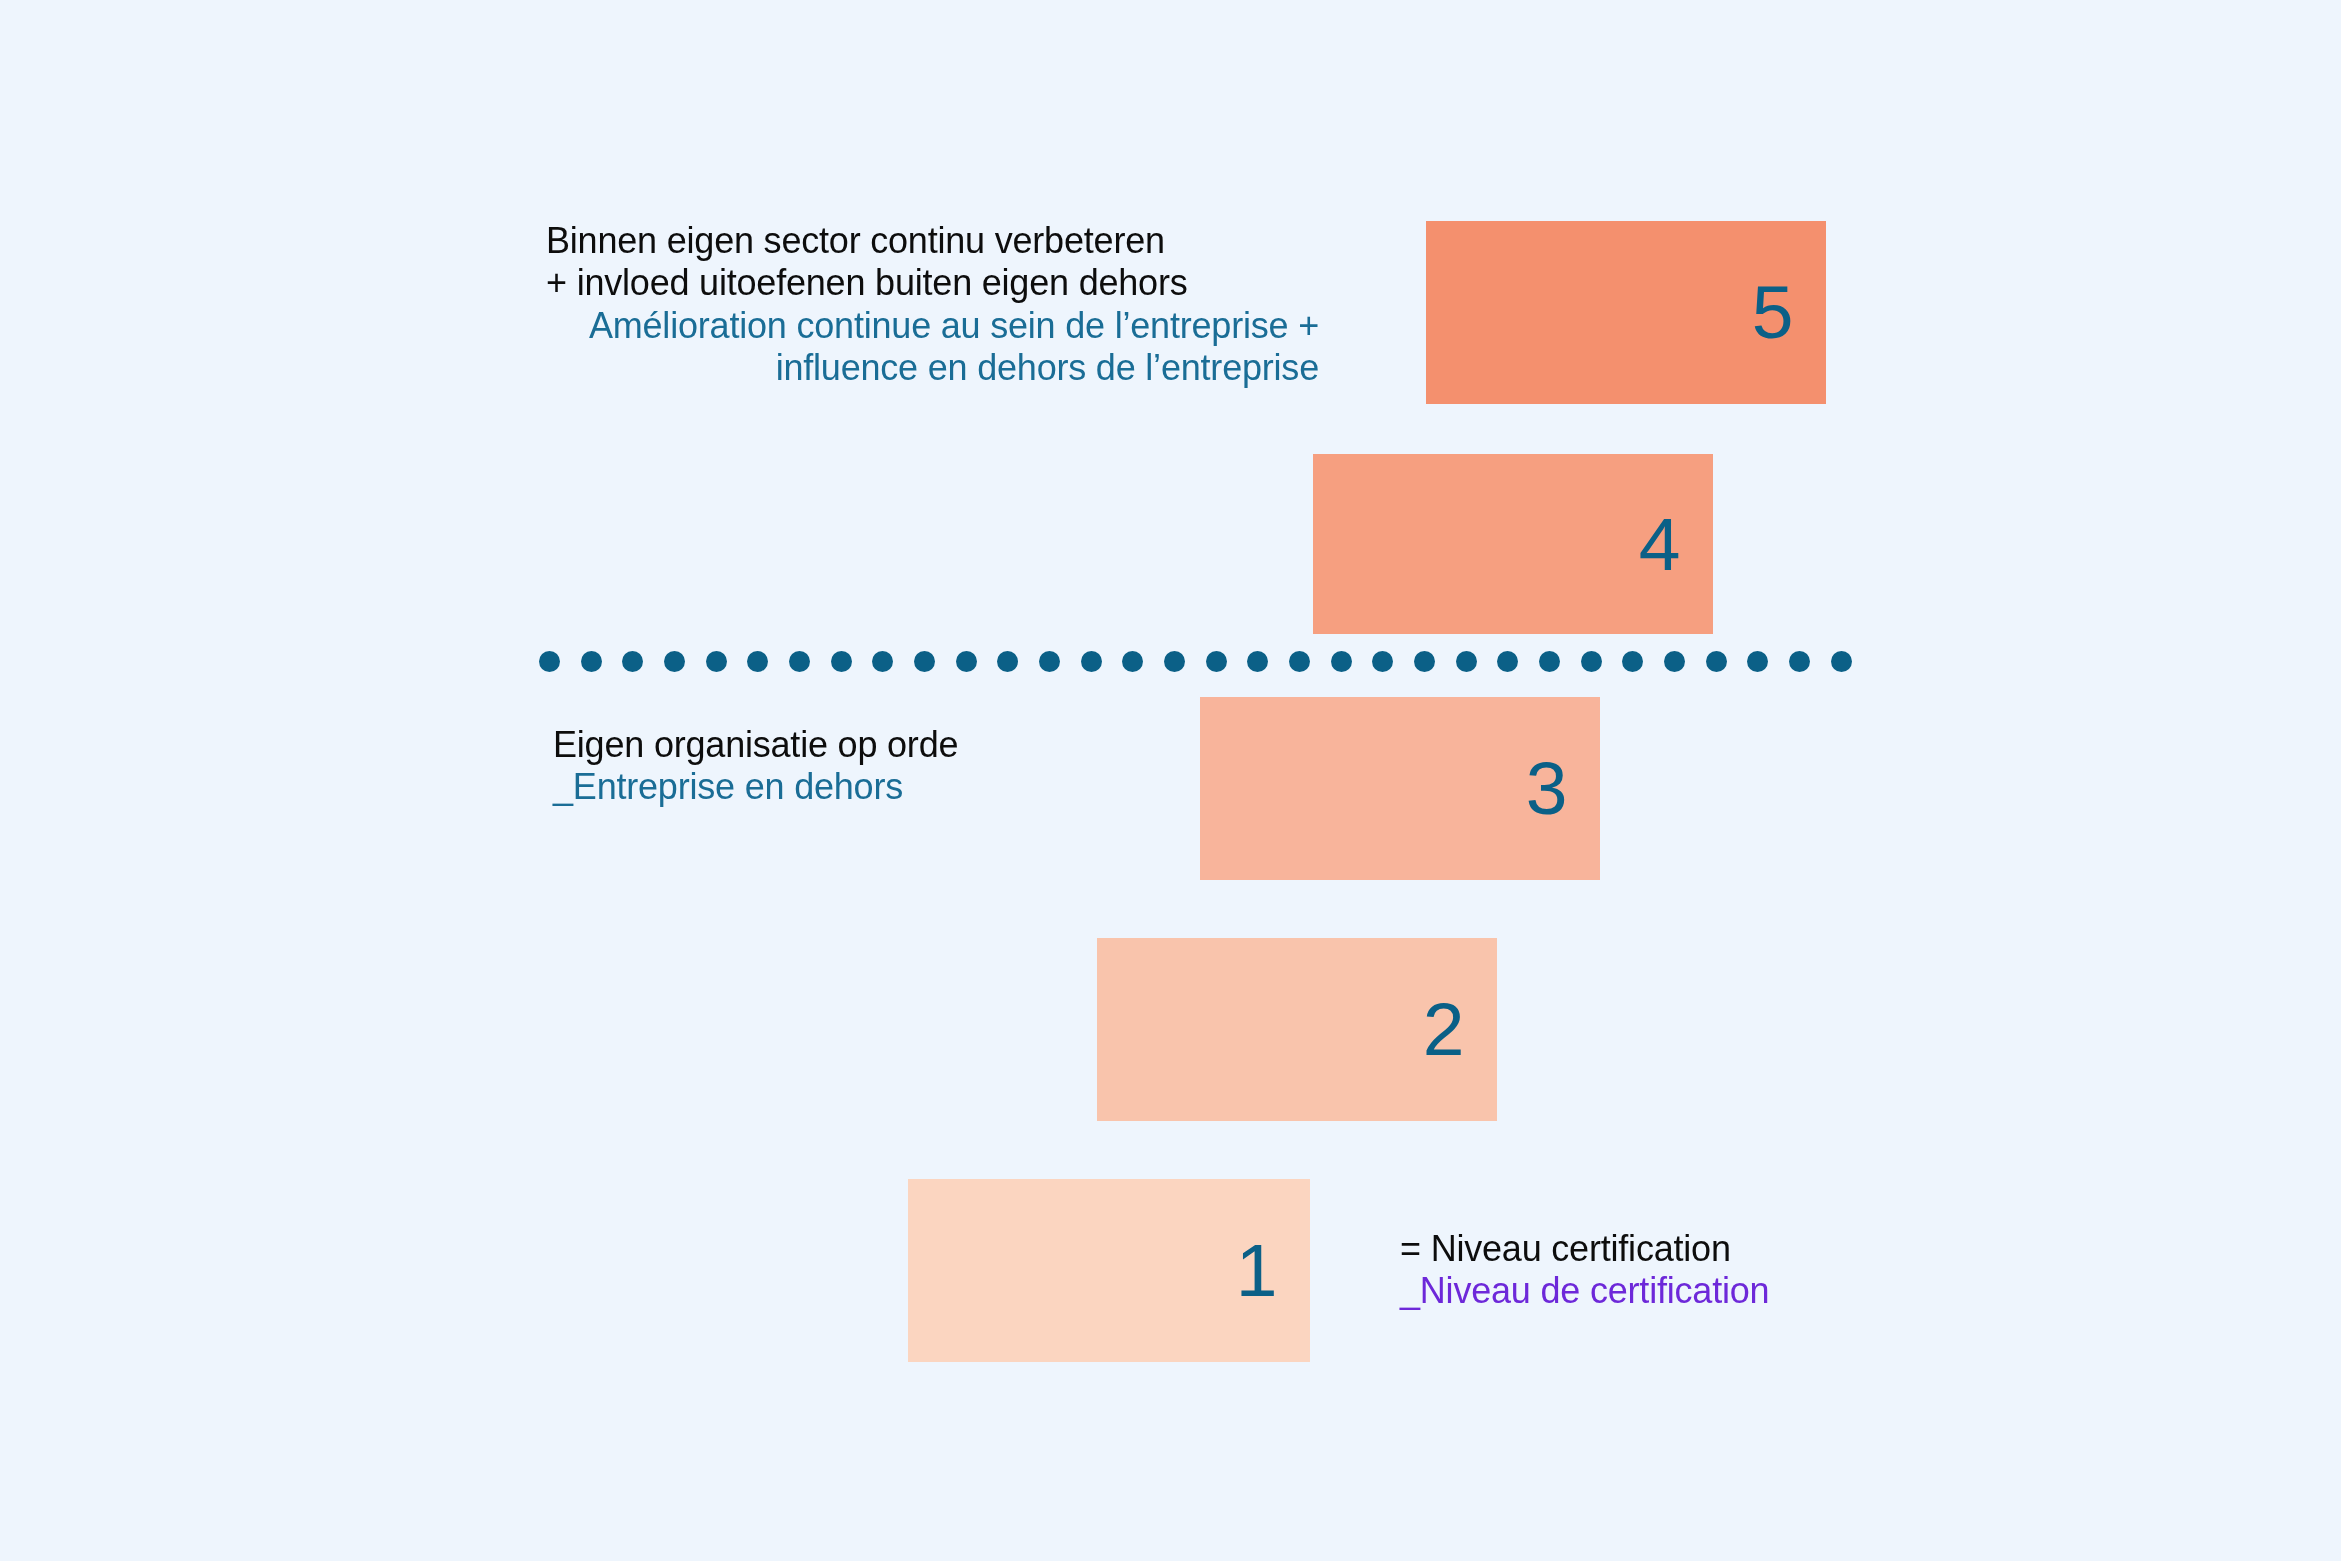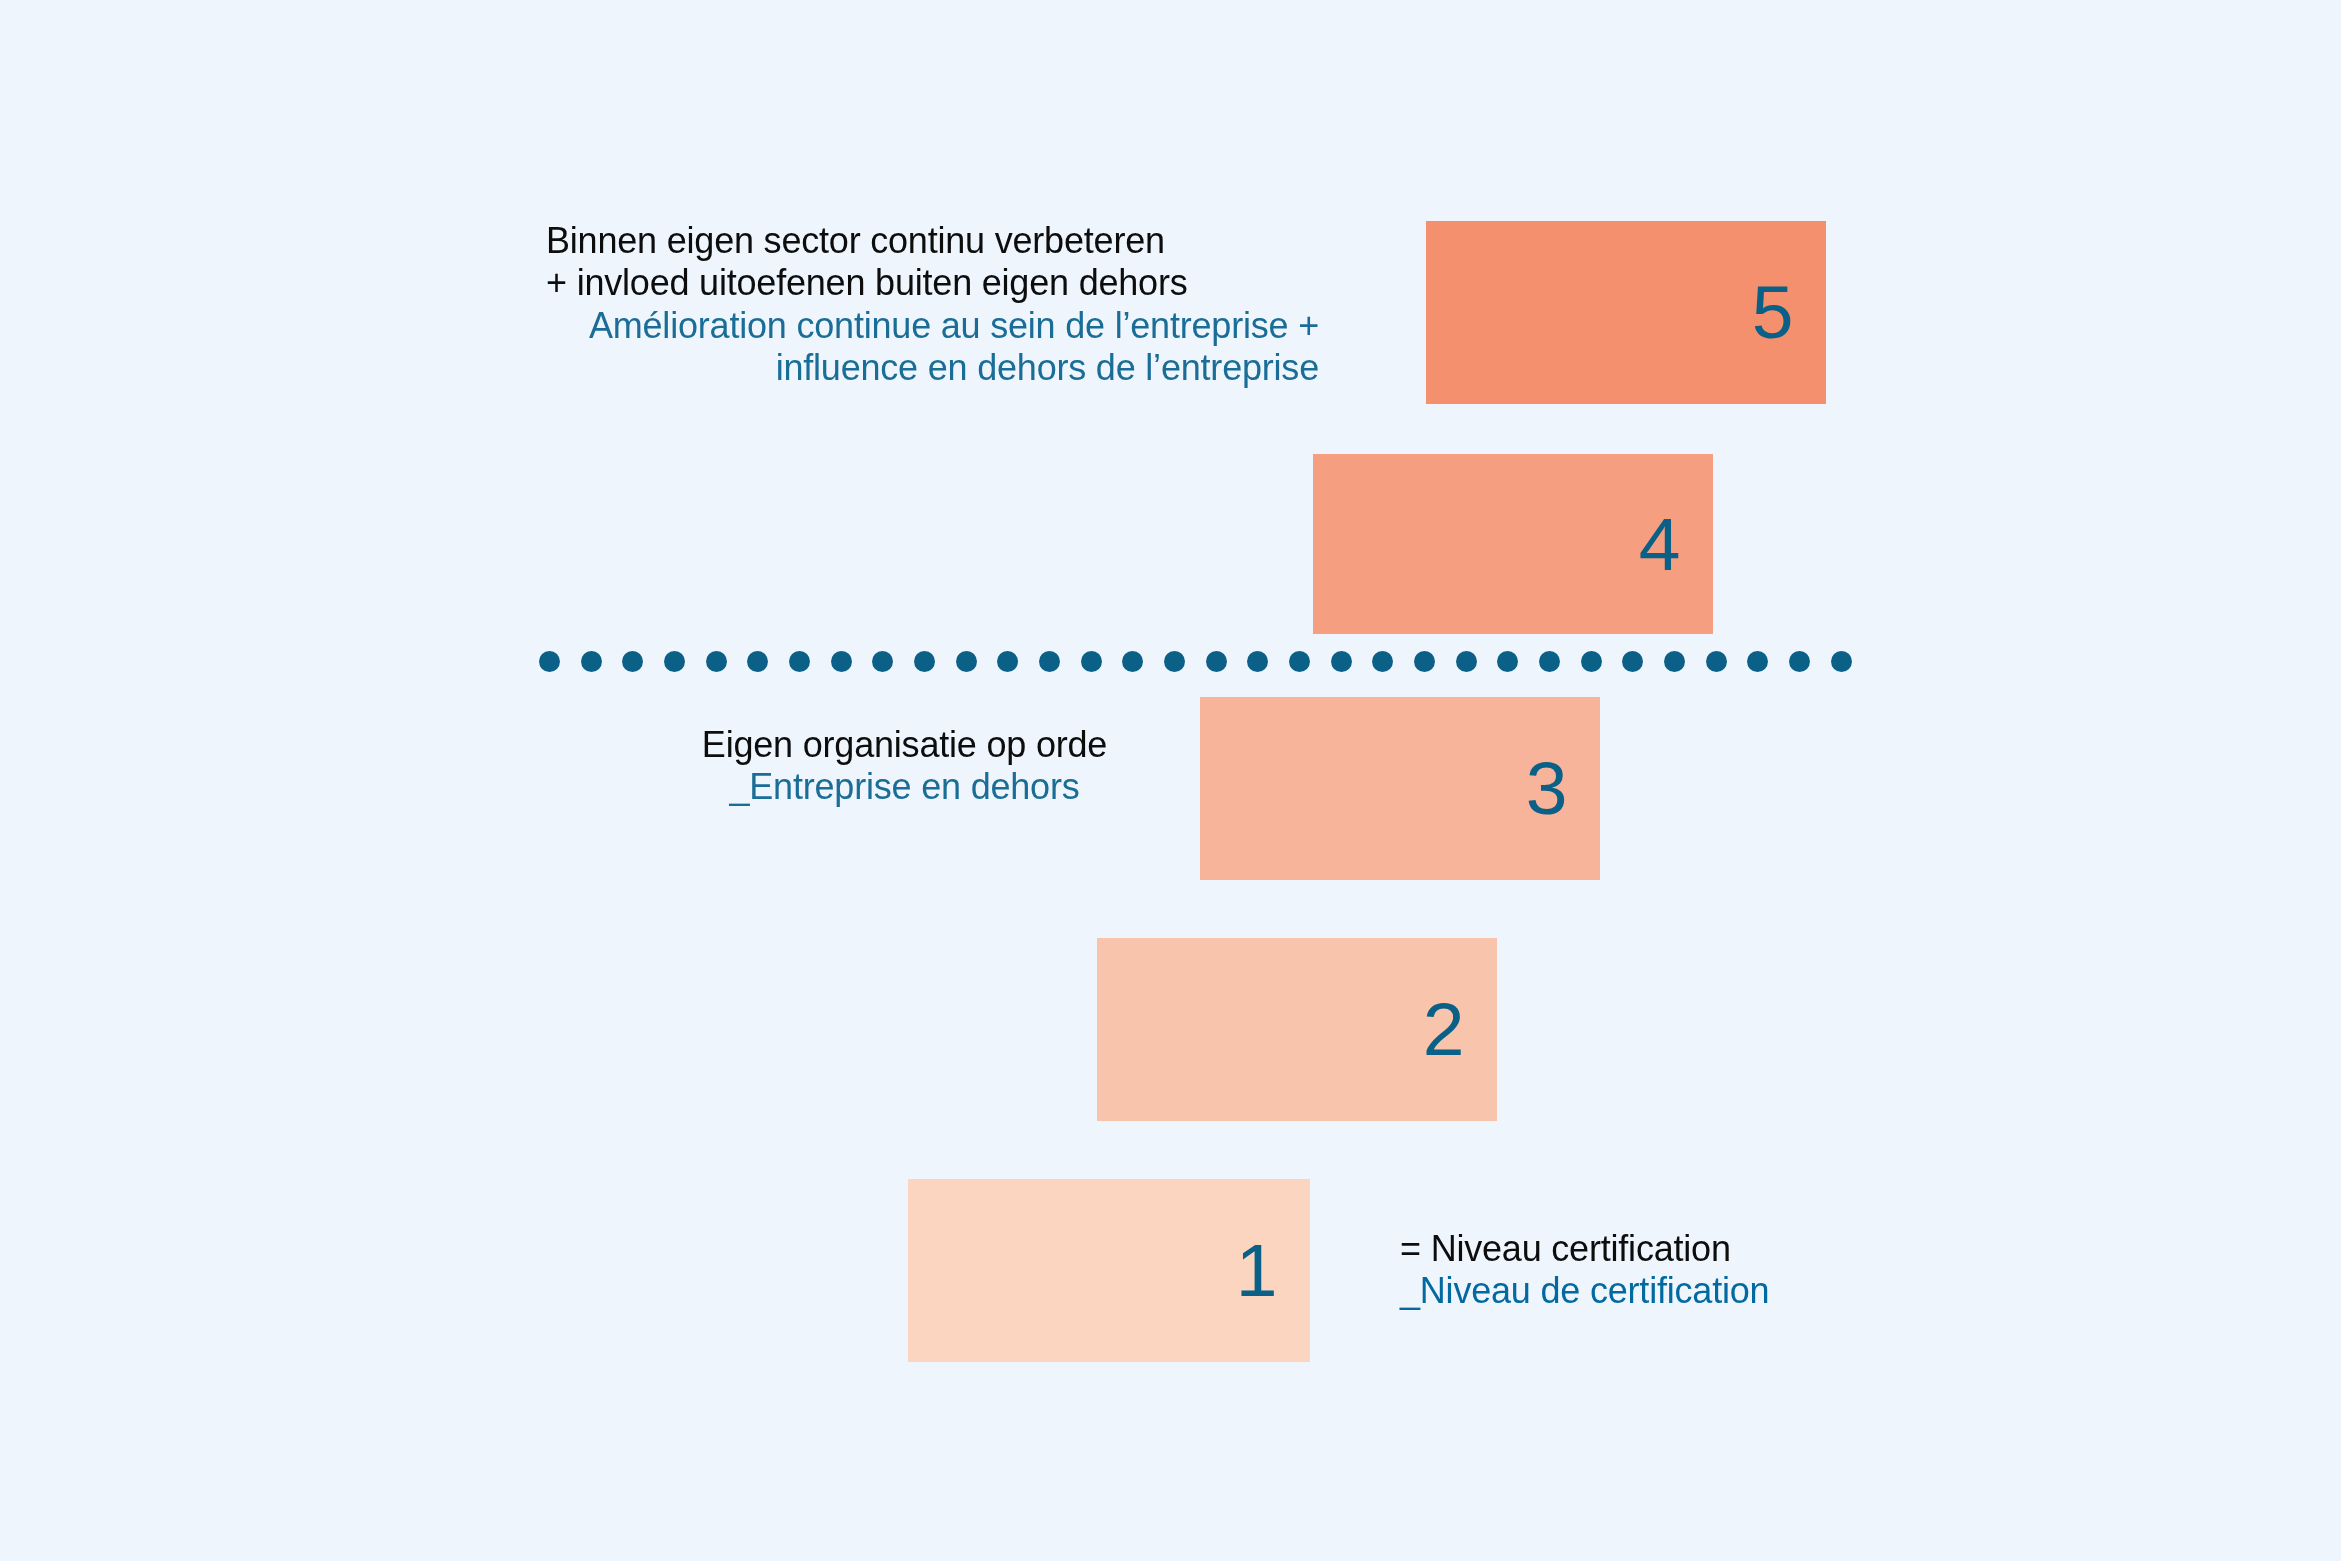--- a/index.html
+++ b/index.html
@@ -80,21 +80,20 @@
     left: 546px;
     top: 220px;
     width: 788px;
   }
   #top-text .txt-fr { width: 773px; text-align: right; }
 
   #mid-text {
     left: 553px;
     top: 724px;
     width: 703px;
-    text-align: center;
   }
 
   #legend-text {
     left: 1400px;
     top: 1228px;
     width: 546px;
   }
   #legend-text .txt-nl,
   #legend-text .txt-fr { white-space: nowrap; }
 </style>
@@ -164,17 +163,17 @@
     <span class="txt-fr" style="color: rgb(26, 109, 150);">Amélioration continue au sein de l’entreprise + influence en dehors de l’entreprise</span>
   </div>
 
   <div class="txt-block" id="mid-text">
     <span class="txt-nl">Eigen organisatie op orde</span>
     <span class="txt-fr" style="color: rgb(26, 109, 150);">_Entreprise en dehors</span>
   </div>
 
   <div class="txt-block" id="legend-text">
     <span class="txt-nl">= Niveau certification</span>
-    <span class="txt-fr" style="color: #0369a1;">_Niveau de certification</span>
+    <span class="txt-fr" style="color: #6d28d9;">_Niveau de certification</span>
   </div>
 
 </div>
 
 
 </body></html>

